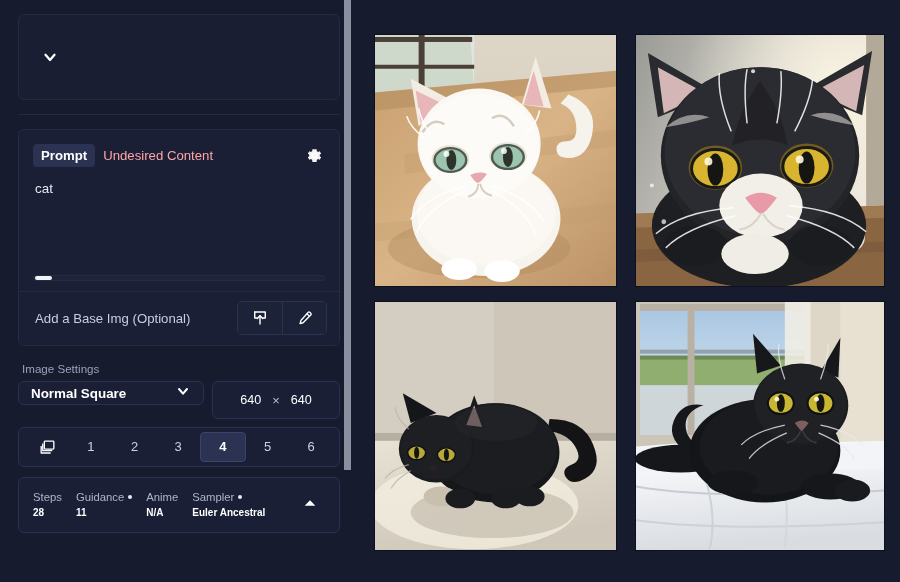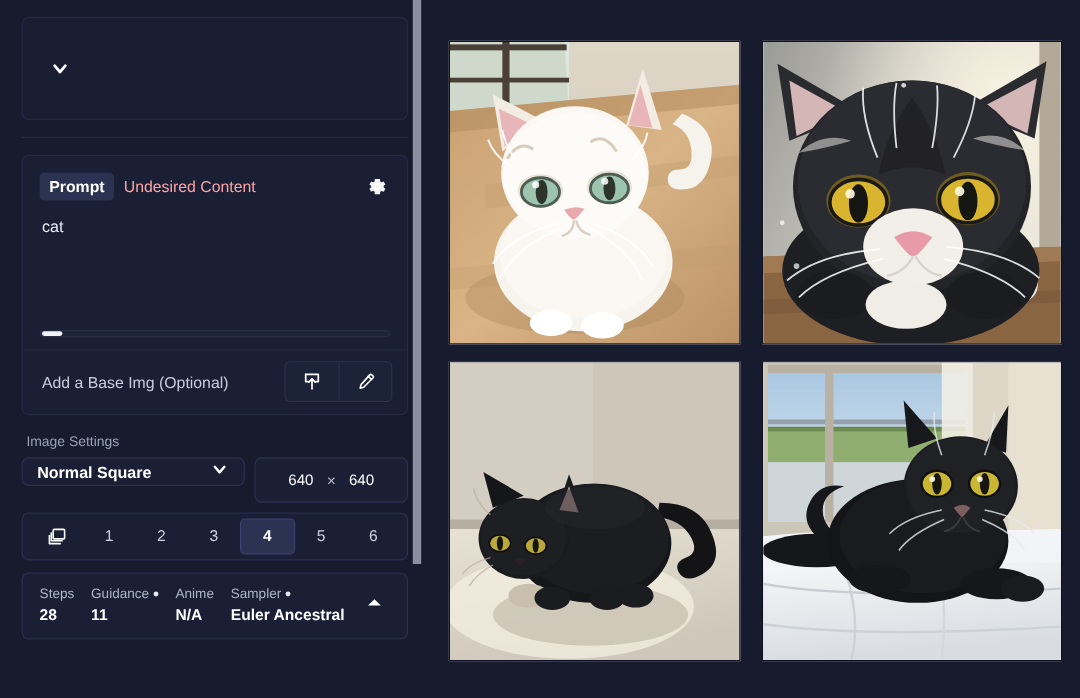--- a/index.html
+++ b/index.html
@@ -166,21 +166,21 @@
     border-radius: 6px; display: flex; align-items: center;
     padding: 9px 10px 10px 14px; height: 56px;
   }
   .param { margin-right: 14px; }
   .param-label {
     color: #aeb5c8; font-size: 11.3px;
     display: flex; align-items: center; gap: 4px;
     margin-bottom: 4px; white-space: nowrap;
   }
   .dot { width: 4px; height: 4px; border-radius: 50%; background: #e8eaf2; display: inline-block; }
-  .param-val { color: #ffffff; font-size: 13px; font-weight: bold; white-space: nowrap; }
+  .param-val { color: #ffffff; font-size: 10px; font-weight: bold; white-space: nowrap; }
   .collapse-wrap { margin-left: auto; padding-right: 8px; }
 
   
   .stage {
     flex: 1; position: relative;
     background: #161b2e;
     display: flex; align-items: center; justify-content: center;
   }
   .grid {
     display: grid;

